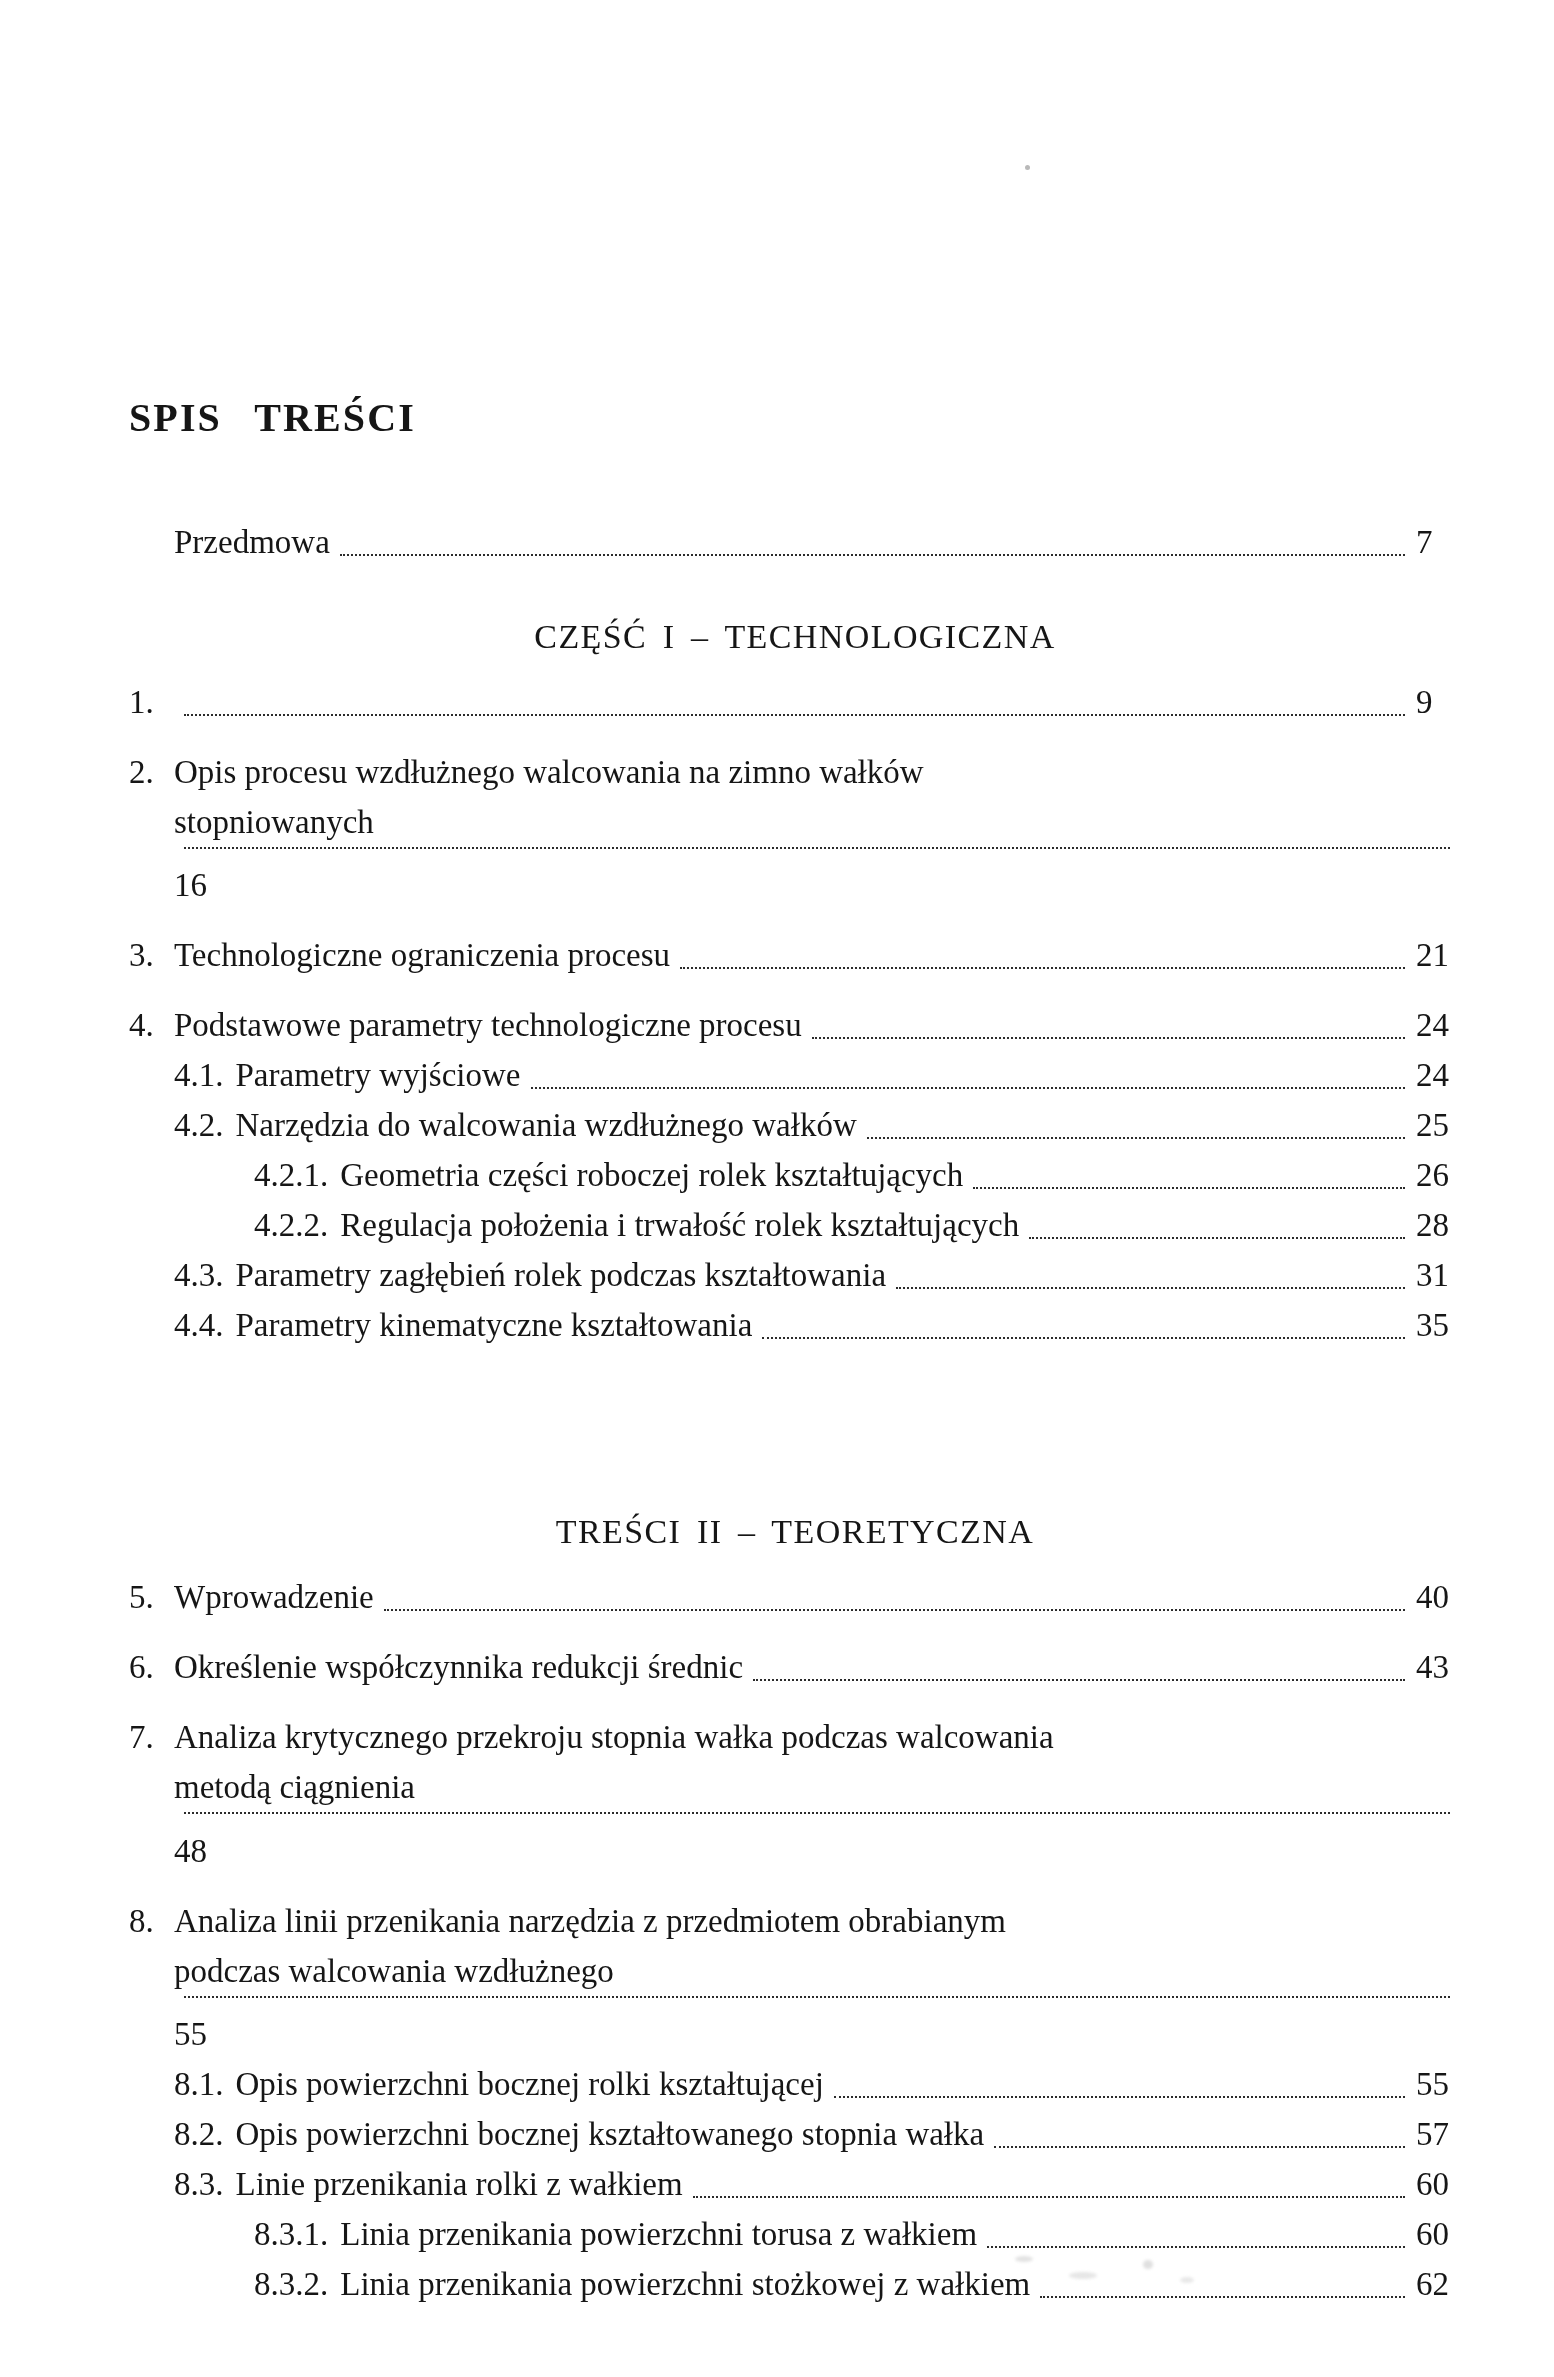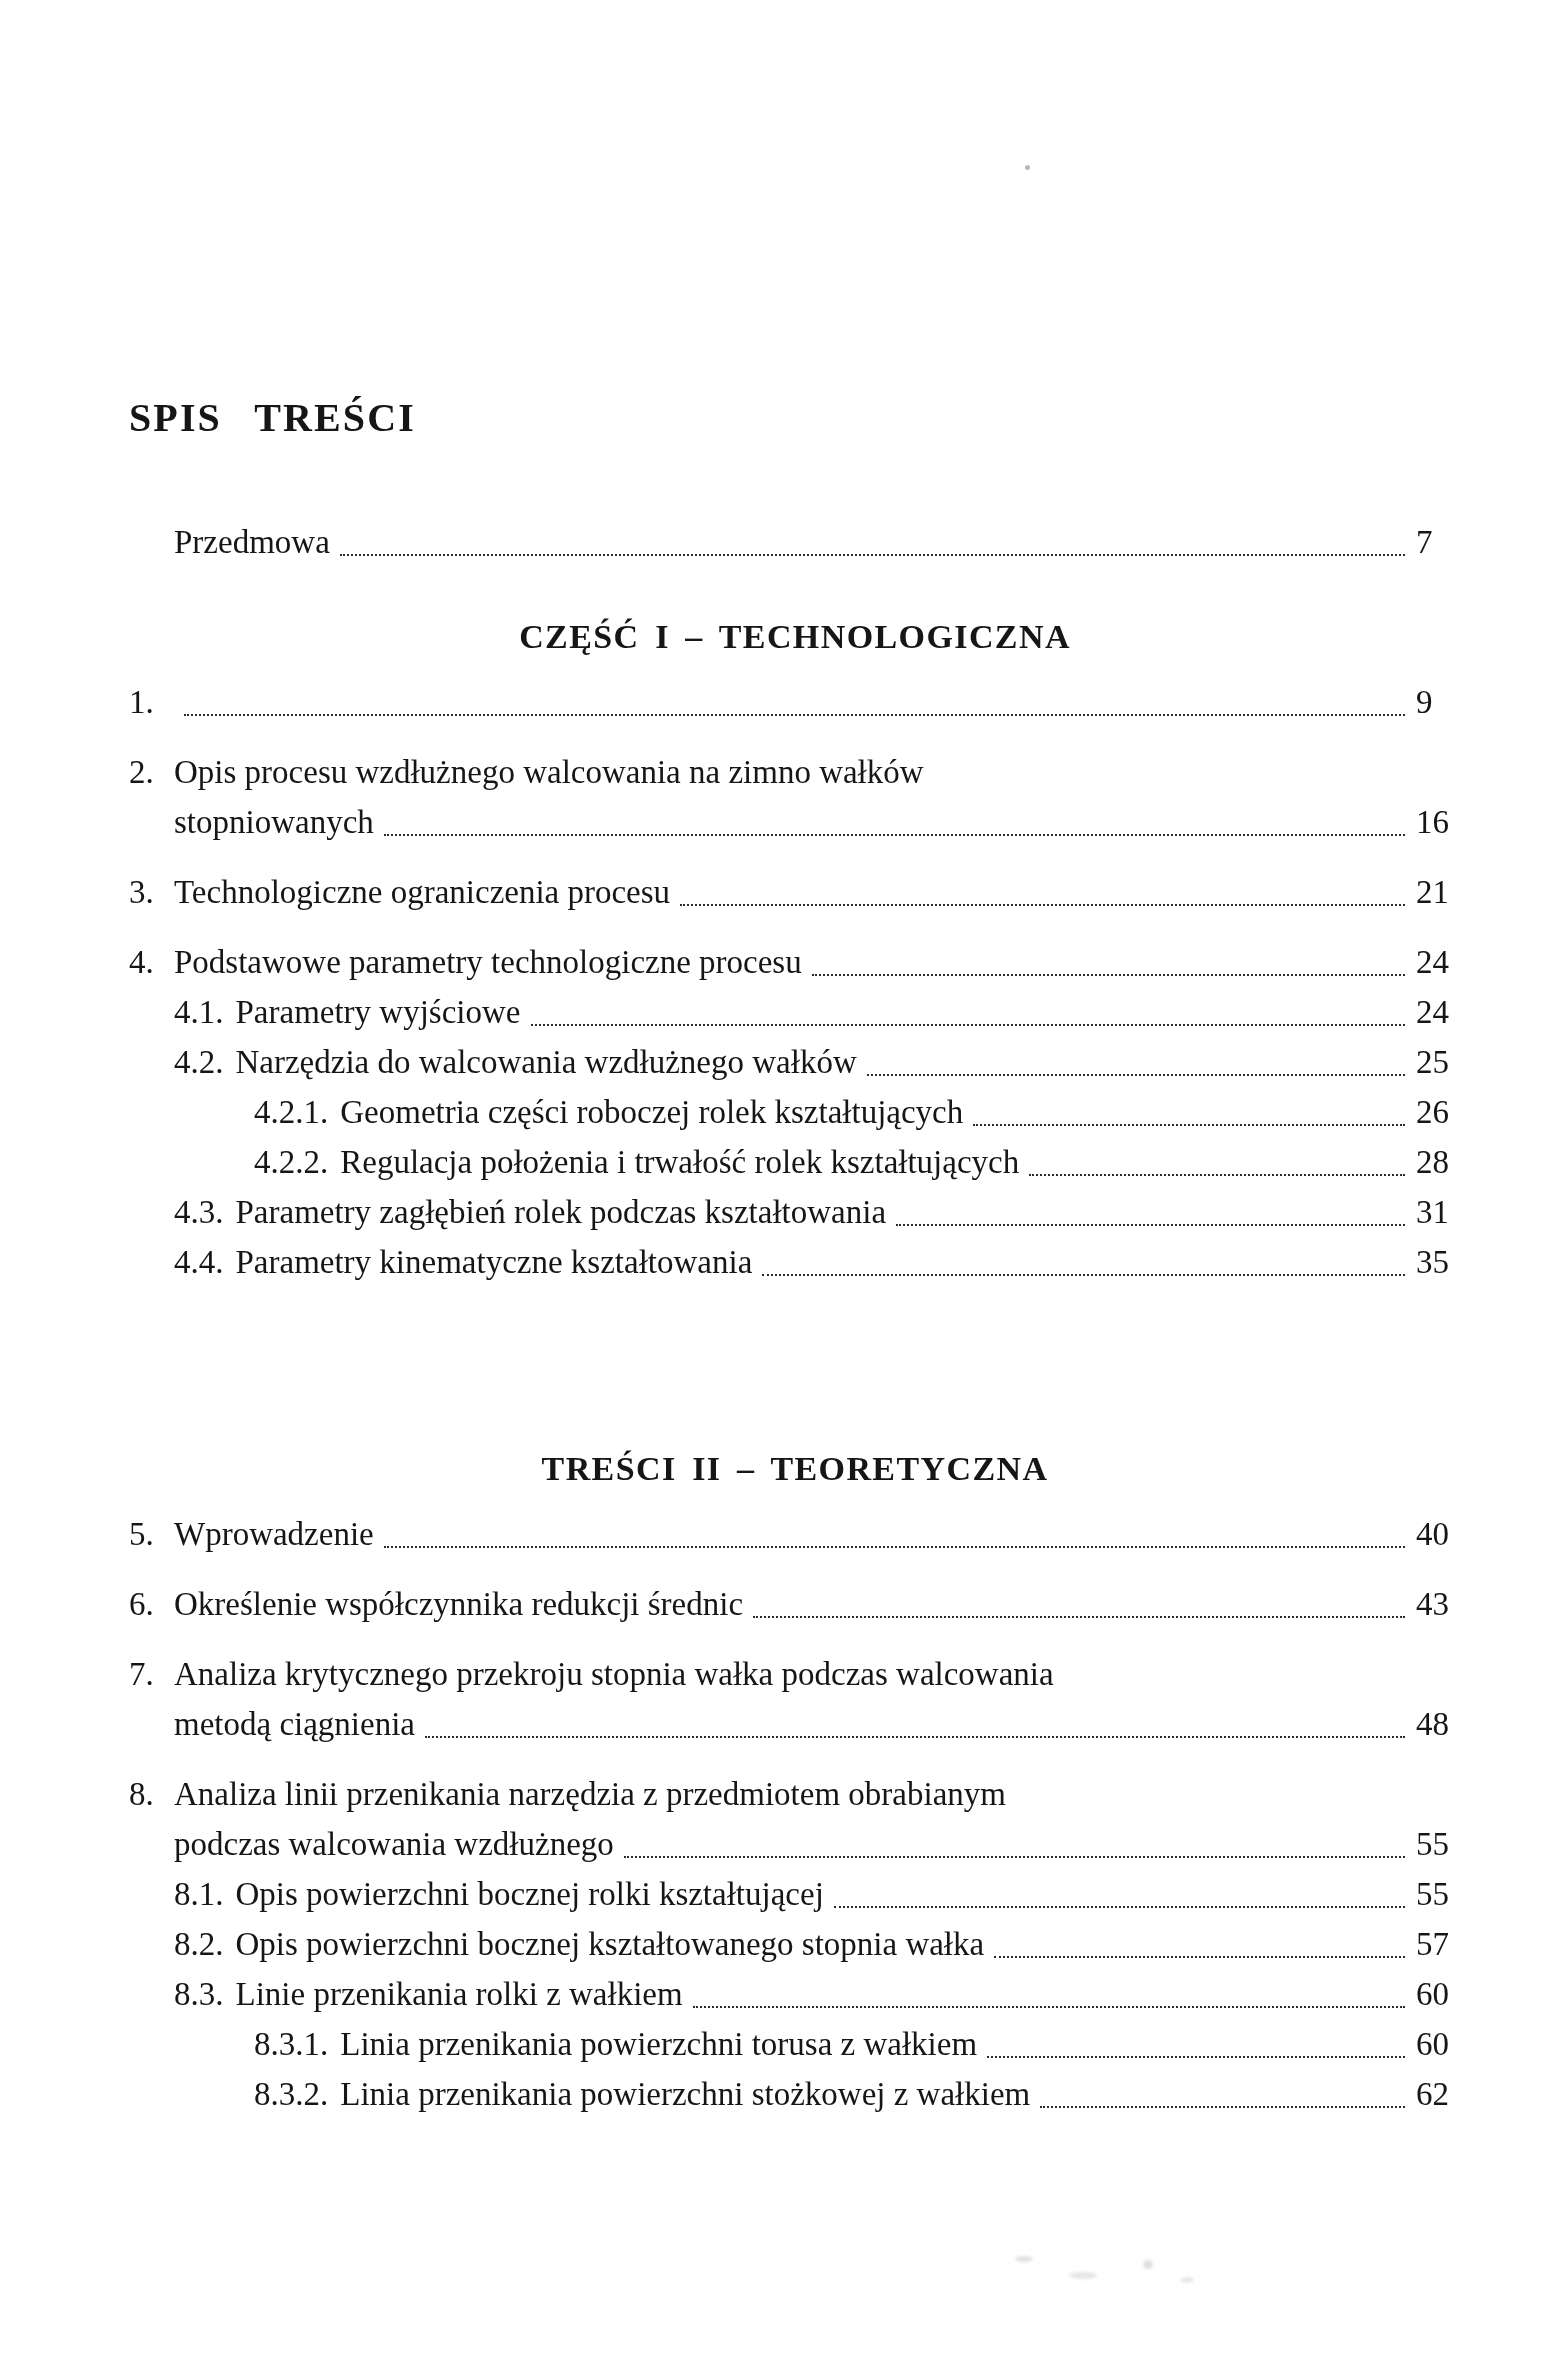--- a/index.html
+++ b/index.html
@@ -27,37 +27,37 @@
     line-height: 47px;
     font-weight: 700;
     letter-spacing: 2.1px;
     word-spacing: 21px;
   }
   .part-heading {
     margin: 50px 0 0 0;
     text-align: center;
     font-size: 34px;
     line-height: 40px;
-    font-weight: 700;
+    font-weight: 400;
     letter-spacing: 1.4px;
     word-spacing: 5.7px;
   }
   .part + .part .part-heading { margin-top: 162px; }
   .row {
     display: flex;
     line-height: 50px;
     font-size: 33px;
   }
   .preface { margin-top: 76px; padding-left: 45px; }
   .major { margin-top: 20px; }
   .lvl0 > .num { flex: none; width: 45px; }
   .lvl1 { padding-left: 45px; }
   .lvl2 { padding-left: 125px; }
   .lvl1 > .num, .lvl2 > .num { flex: none; margin-right: 12px; }
-  .cont.lvl0 { padding-left: 45px; }
+  .cont.lvl0 { padding-left: 45px; flex-direction: column; }
   .row .text { flex: none; white-space: nowrap; }
   .row .text.grow { flex: 1; }
   .row .dots {
     flex: 1;
     min-width: 28px;
     border-bottom: 2.8px dotted #2b2b2b;
     margin: 0 11.3px 11.3px 10px;
   }
   .row .page-num { flex: none; width: 45px; text-align: left; }
   .artifact {

